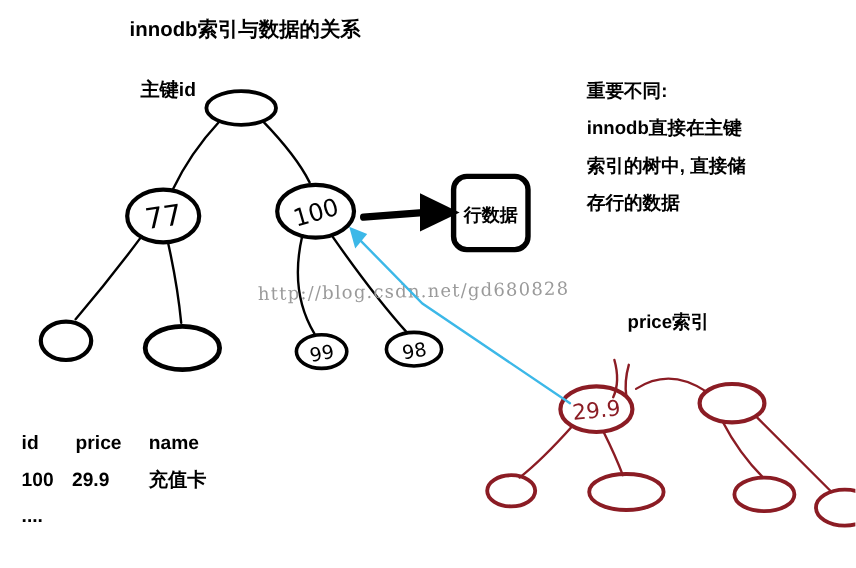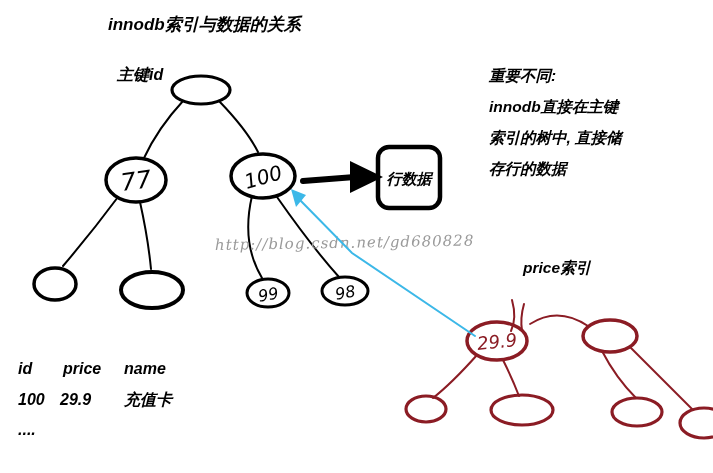--- a/index.html
+++ b/index.html
@@ -1,20 +1,20 @@
 <!DOCTYPE html>
 <html style="--ink: #000000; --price-ink: #8b1c24; --link-line: #3cb8e8; --watermark: #9a9a9a;"><head>
 <meta charset="utf-8">
 <style>
   html,body{margin:0;padding:0;}
   body{
     width:713px;height:473px;background:#ffffff;
     font-family:"Liberation Sans",sans-serif;
   }
-  .canvas{position:relative;width:713px;height:462px;background:#fff;overflow:hidden;font-style:italic;}
+  .canvas{position:relative;width:713px;height:462px;background:#fff;overflow:hidden;}
   svg{position:absolute;left:0;top:0;}
   text{font-family:"Liberation Sans",sans-serif;}
   .cn{font-weight:bold;fill:var(--ink,#000);}
   .title{font-size:17px;}
   .note{font-size:15.5px;}
   .tbl{font-size:16px;font-weight:bold;fill:var(--ink,#000);}
   .hand{fill:var(--ink,#000);font-family:"DejaVu Sans",sans-serif;}
   .hand-red{fill:var(--price-ink,#8b1c24);font-family:"DejaVu Sans",sans-serif;}
   .wm{fill:var(--watermark,#9a9a9a);font-size:15px;letter-spacing:1px;font-family:"DejaVu Serif",serif;}
   .ink-stroke{stroke:var(--ink,#000);fill:none;stroke-linecap:round;}

